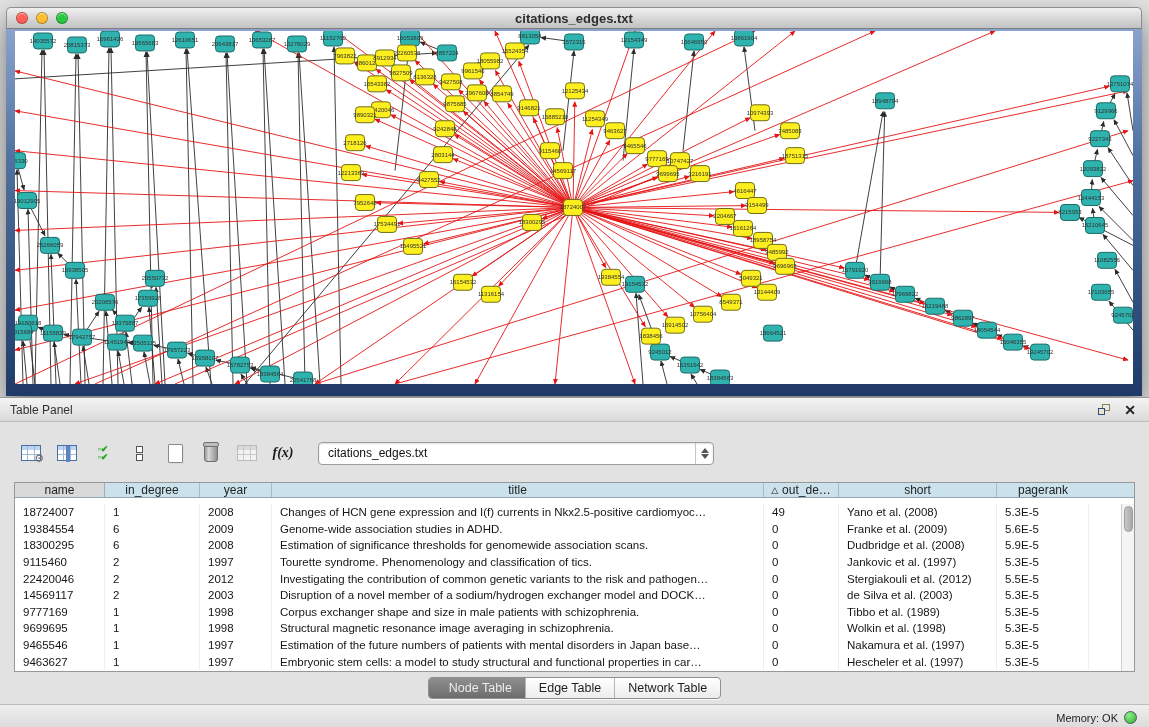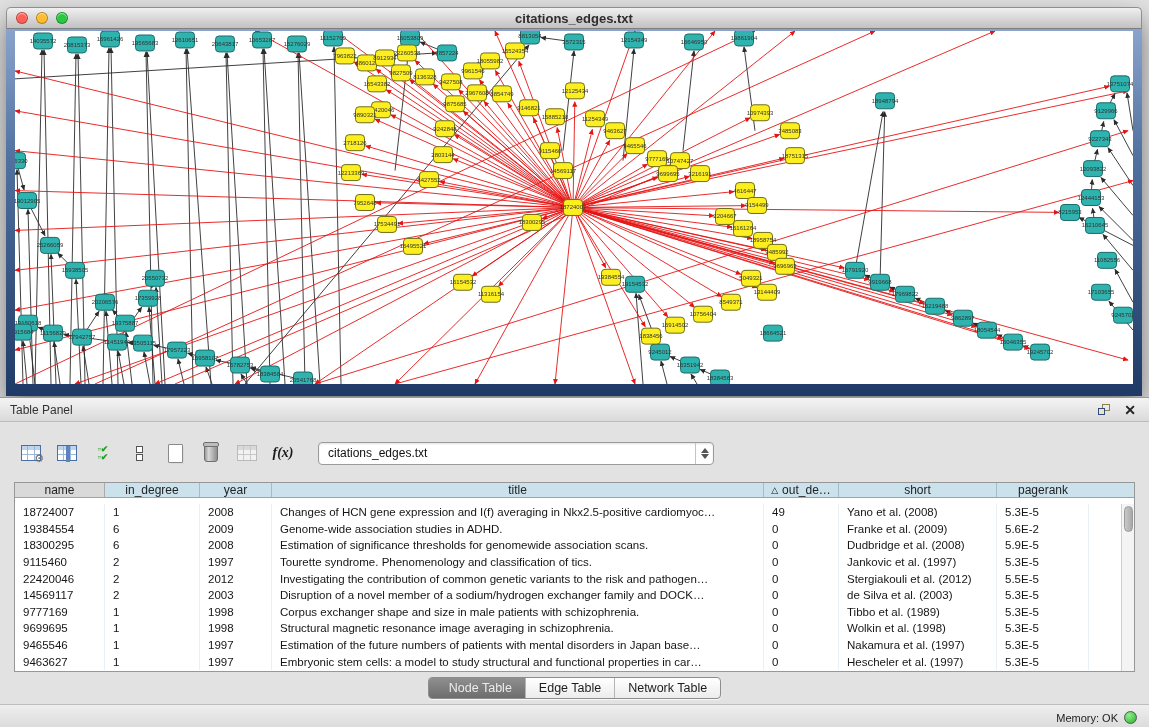--- a/index.html
+++ b/index.html
@@ -868,33 +868,33 @@
         </div>
       <div class="th c6" style="border-right:none">
           <span>pagerank</span>
         </div>
     </div>
     <div class="tbody" id="tbody">
         <div class="tr">
           <div class="td c0">18724007</div>
           <div class="td c1">1</div>
           <div class="td c2">2008</div>
-          <div class="td c3">Changes of HCN gene expression and I(f) averaging in Nkx2.5-positive cardiomyoc…</div>
+          <div class="td c3">Changes of HCN gene expression and I(f) currents in Nkx2.5-positive cardiomyoc…</div>
           <div class="td c4">49</div>
           <div class="td c5">Yano et al. (2008)</div>
           <div class="td c6">5.3E-5</div>
         </div>
         <div class="tr">
           <div class="td c0">19384554</div>
           <div class="td c1">6</div>
           <div class="td c2">2009</div>
           <div class="td c3">Genome-wide association studies in ADHD.</div>
           <div class="td c4">0</div>
           <div class="td c5">Franke et al. (2009)</div>
-          <div class="td c6">5.6E-2</div>
+          <div class="td c6">5.6E-5</div>
         </div>
         <div class="tr">
           <div class="td c0">18300295</div>
           <div class="td c1">6</div>
           <div class="td c2">2008</div>
           <div class="td c3">Estimation of significance thresholds for genomewide association scans.</div>
           <div class="td c4">0</div>
           <div class="td c5">Dudbridge et al. (2008)</div>
           <div class="td c6">5.9E-5</div>
         </div>
@@ -913,21 +913,21 @@
           <div class="td c2">2012</div>
           <div class="td c3">Investigating the contribution of common genetic variants to the risk and pathogen…</div>
           <div class="td c4">0</div>
           <div class="td c5">Stergiakouli et al. (2012)</div>
           <div class="td c6">5.5E-5</div>
         </div>
         <div class="tr">
           <div class="td c0">14569117</div>
           <div class="td c1">2</div>
           <div class="td c2">2003</div>
-          <div class="td c3">Disruption of a novel member of a sodium/hydrogen exchanger family and DOCK…</div>
+          <div class="td c3">Disruption of a novel member of a sodium/hydrogen exchanger model and DOCK…</div>
           <div class="td c4">0</div>
           <div class="td c5">de Silva et al. (2003)</div>
           <div class="td c6">5.3E-5</div>
         </div>
         <div class="tr">
           <div class="td c0">9777169</div>
           <div class="td c1">1</div>
           <div class="td c2">1998</div>
           <div class="td c3">Corpus exchanger shape and size in male patients with schizophrenia.</div>
           <div class="td c4">0</div>

